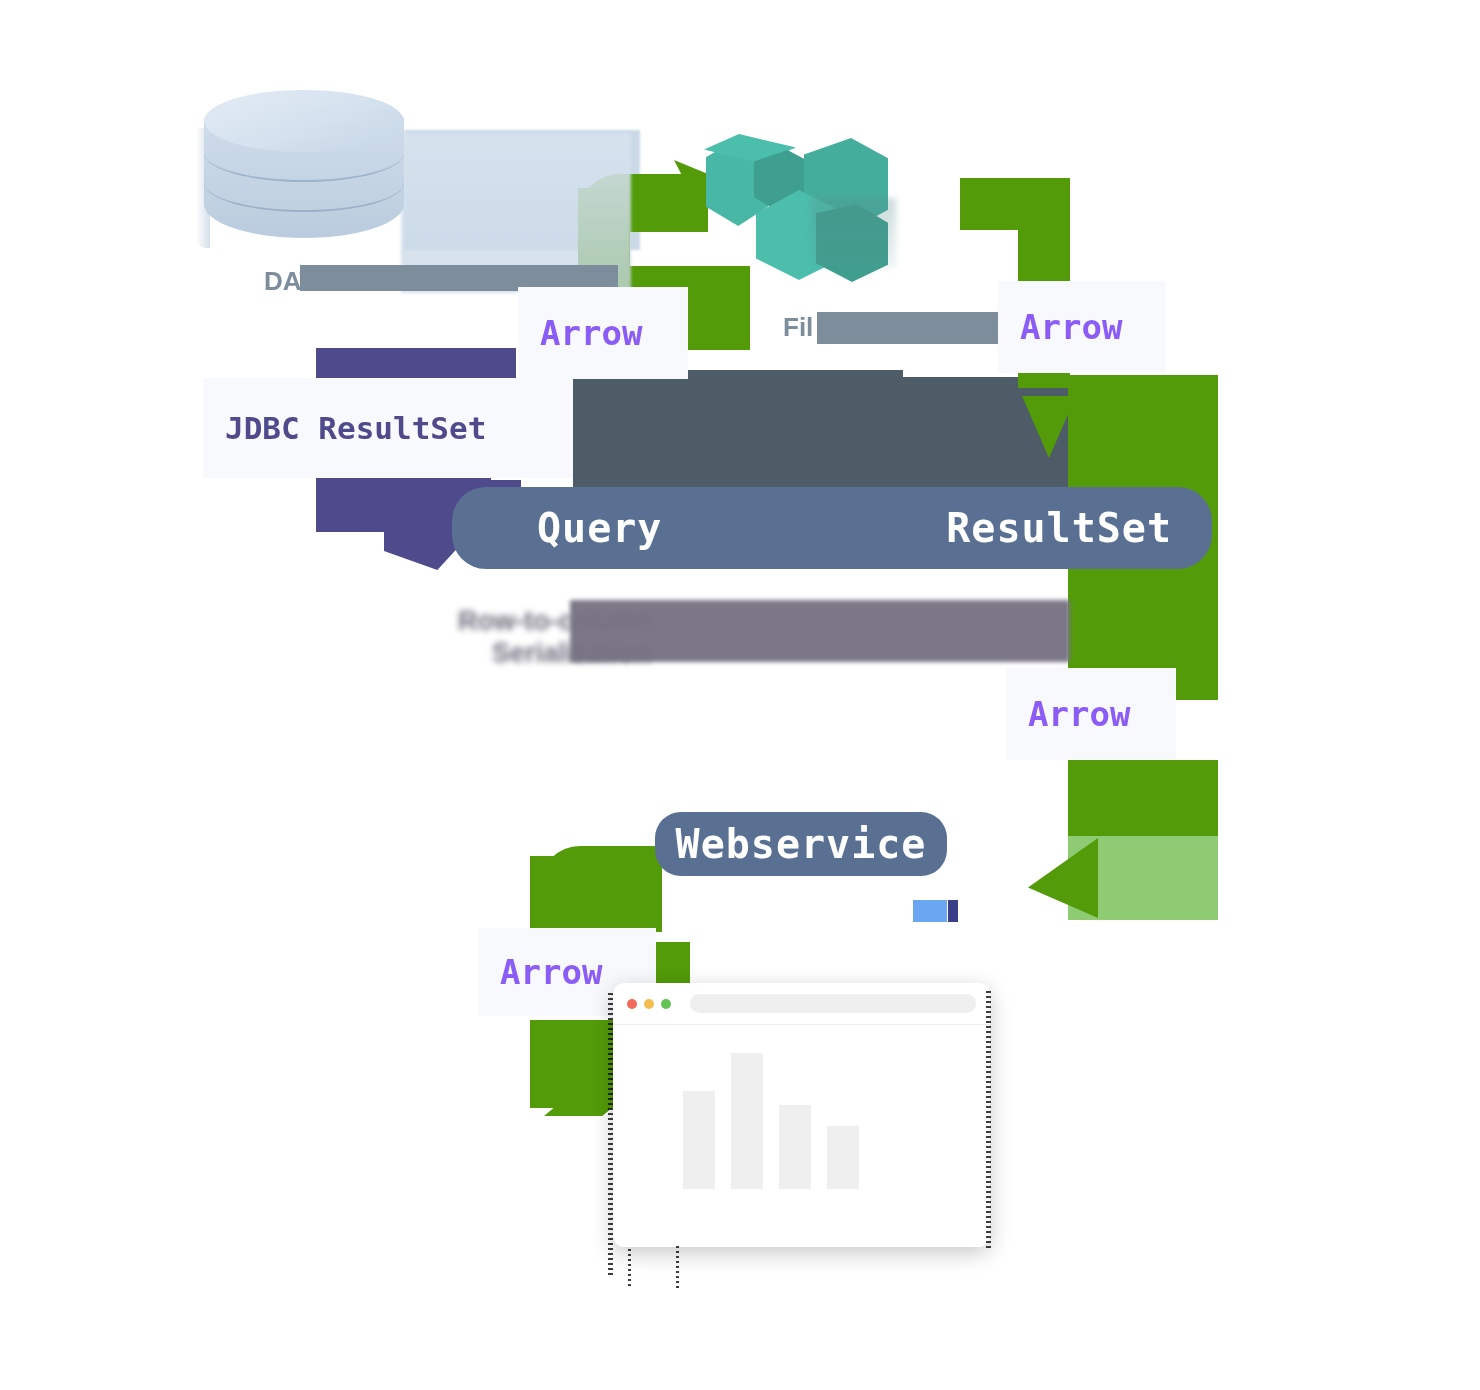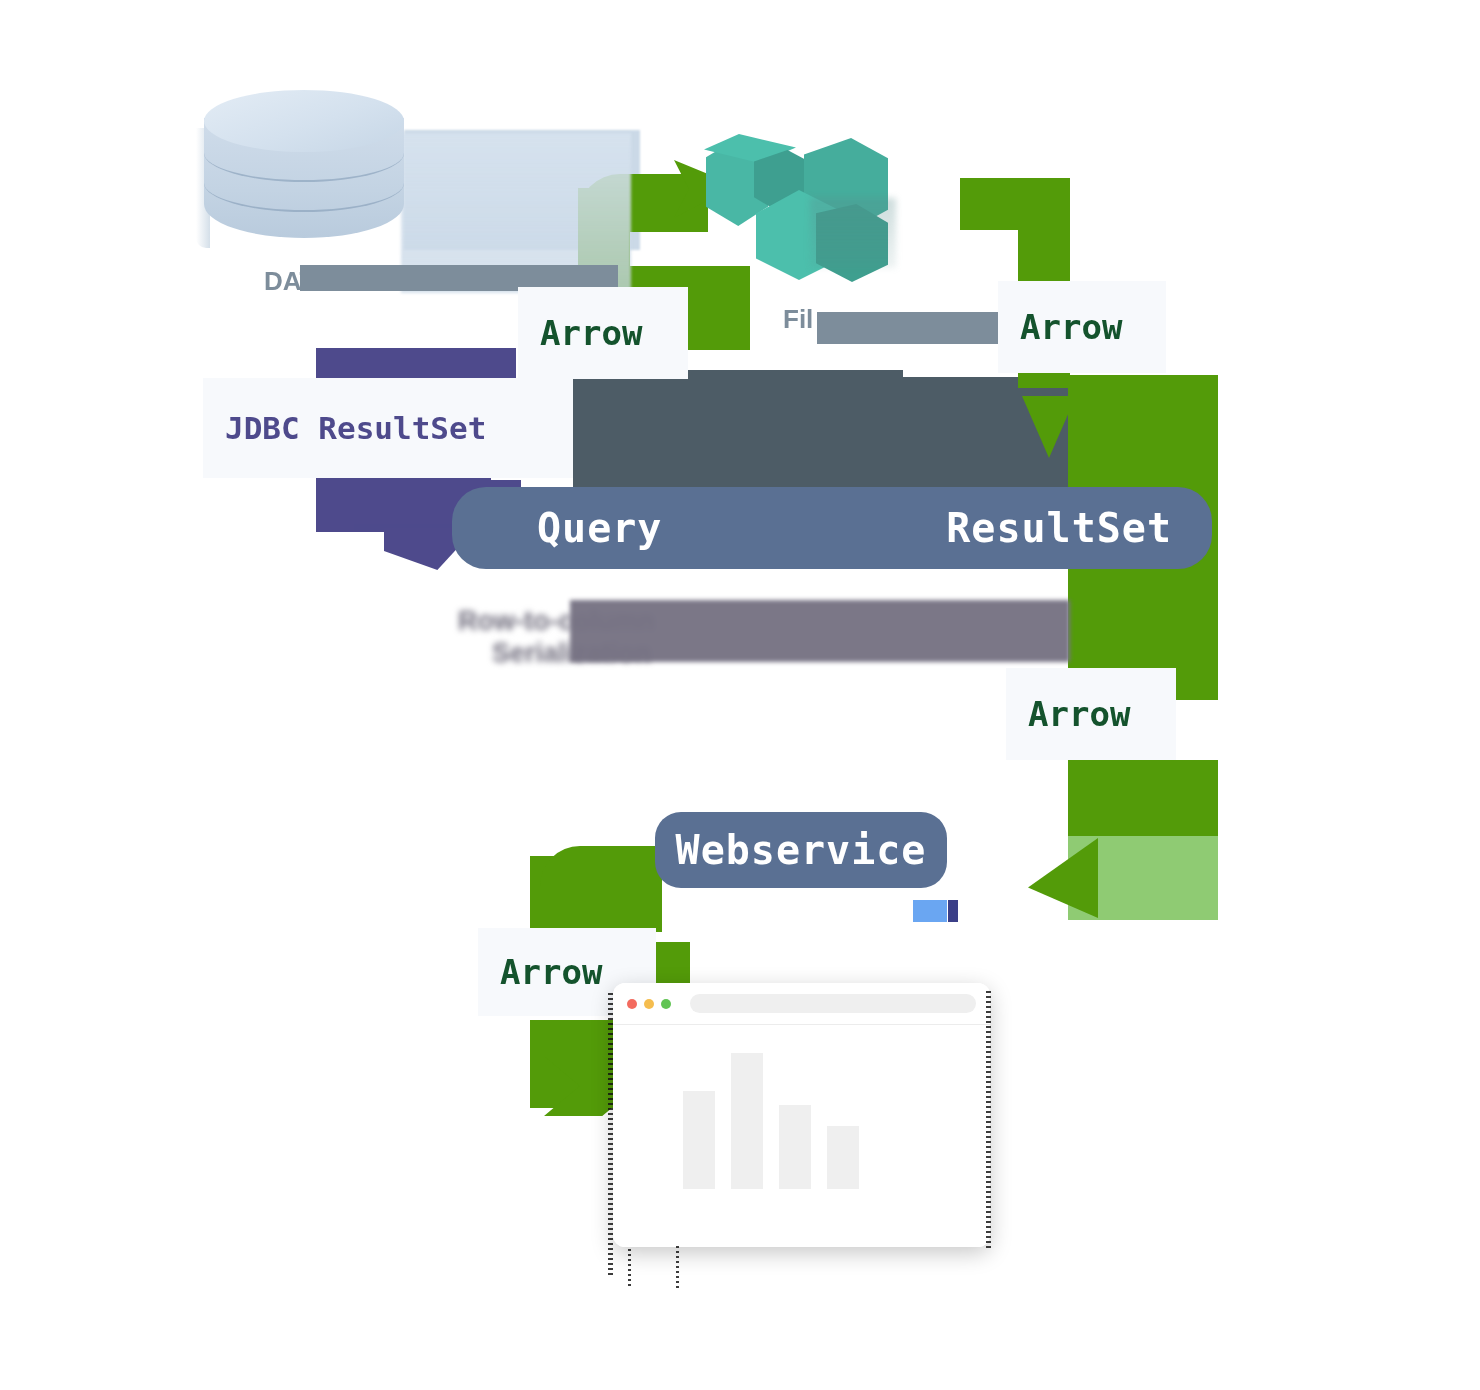--- a/index.html
+++ b/index.html
@@ -77,21 +77,21 @@
     position: absolute;
     background: #f7f9fc;
     display: flex;
     align-items: center;
     padding: 0 22px;
     box-sizing: border-box;
     font-family: "DejaVu Sans Mono", "Liberation Mono", monospace;
     font-weight: 700;
     white-space: nowrap;
   }
-  .label-card.green-text  { color: #14532d; }
+  .label-card.green-text  { color: #8b5cf6; }
   .label-card.purple-text { color: #4e4a8c; }
 
   
   .pill {
     position: absolute;
     background: #5a7093;
     color: #ffffff;
     display: flex;
     align-items: center;
     justify-content: center;
@@ -99,21 +99,21 @@
     font-weight: 700;
     letter-spacing: 1px;
     border-radius: 34px;
     box-sizing: border-box;
   }
   #pill-querytransform { left: 452px; top: 487px; width: 760px; height: 82px; font-size: 40px; }
   #pill-querytransform .pill-label { position: absolute; }
   #pill-querytransform .q { left: 85px; }
   #pill-querytransform .t { right: 40px; }
   #pill-webservice {
-    left: 655px; top: 812px; width: 292px; height: 76px;
+    left: 655px; top: 812px; width: 292px; height: 64px;
     font-size: 40px; border-radius: 26px;
   }
 
   
   .caption-blur {
     position: absolute;
     color: #6e6b7b;
     font-family: "Liberation Sans", sans-serif;
     font-weight: 600;
     filter: blur(3.2px);
@@ -258,21 +258,21 @@
          clip-path:polygon(0 12%,56% 0,100% 24%,100% 78%,50% 100%,0 76%);"></div>
 
     <div class="cube-face" style="left:110px; top:66px; width:86px; height:70px;
          background:linear-gradient(180deg,rgba(90,140,140,0.30),rgba(90,140,140,0.10));
          filter:blur(3px);"></div>
   </div>
 
   <div class="caption-solid" style="left:264px; top:266px; font-size:26px;">DATABASE</div>
   <div class="redact grey abs" style="left:300px; top:265px; width:318px; height:26px;"></div>
 
-  <div class="caption-solid" style="left:783px; top:304px; font-size:26px;">Fil</div>
+  <div class="caption-solid" style="left:783px; top:312px; font-size:26px;">Fil</div>
   <div class="redact grey abs" style="left:817px; top:312px; width:181px; height:32px;"></div>
 
   <div class="caption-blur" style="left:458px; top:606px; font-size:27px;">Row-to-column</div>
   <div class="caption-blur" style="left:492px; top:638px; font-size:27px;">Serialization</div>
   <div class="redact mauve abs" style="left:570px; top:600px; width:500px; height:62px; opacity:.96;"></div>
 
   <div class="label-card green-text" id="lbl-arrow-1" style="left:518px; top:287px; width:170px; height:92px; font-size:34px;">
     <span>Arrow</span>
   </div>
 

